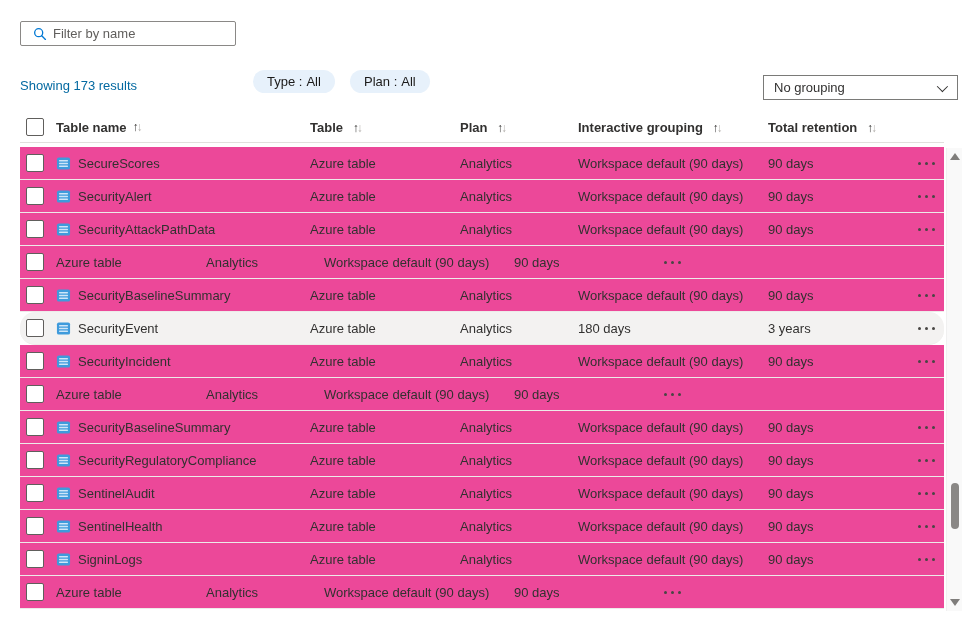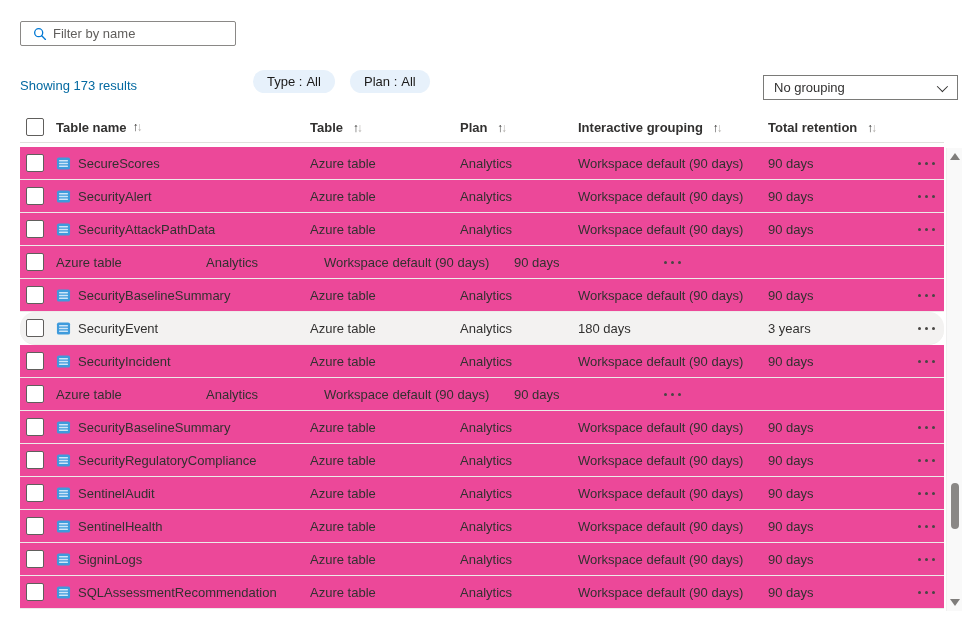--- a/index.html
+++ b/index.html
@@ -461,31 +461,20 @@
             <i></i>
             <i></i>
           </span>
       </div>
     </div>
 
     <div class="grid-row">
       <div class="cell-check">
         <span class="checkbox"></span>
       </div>
-      <div class="cell-name">
-        <span class="table-icon">
-          <svg width="15" height="15" viewBox="0 0 16 16">
-            <rect x="1" y="1.5" width="14" height="13" rx="2" fill="#3f9bdc"></rect>
-            <rect x="3.2" y="4.2" width="9.6" height="1.7" rx="0.5" fill="#cfe6f8"></rect>
-            <rect x="3.2" y="7.15" width="9.6" height="1.7" rx="0.5" fill="#cfe6f8"></rect>
-            <rect x="3.2" y="10.1" width="9.6" height="1.7" rx="0.5" fill="#cfe6f8"></rect>
-          </svg>
-        </span>
-        <span>SQLAssessmentRecommendation</span>
-      </div>
       <div class="cell-type">Azure table</div>
       <div class="cell-plan">Analytics</div>
       <div class="cell-ir">Workspace default (90 days)</div>
       <div class="cell-tr">90 days</div>
       <div class="cell-actions">
         <span class="more-btn">
             <i></i>
             <i></i>
             <i></i>
           </span>

